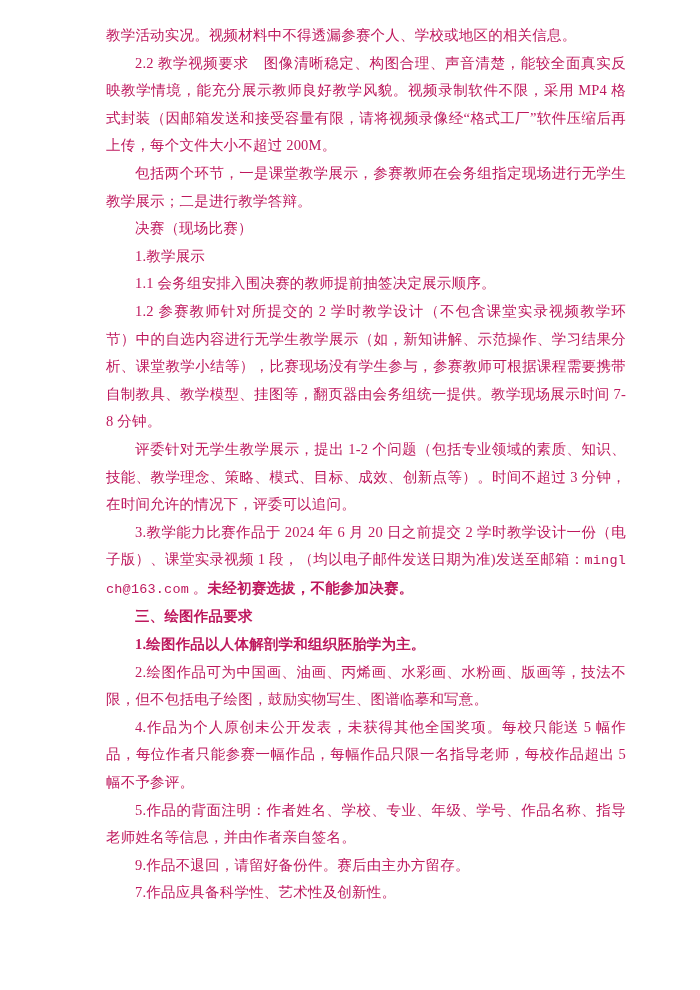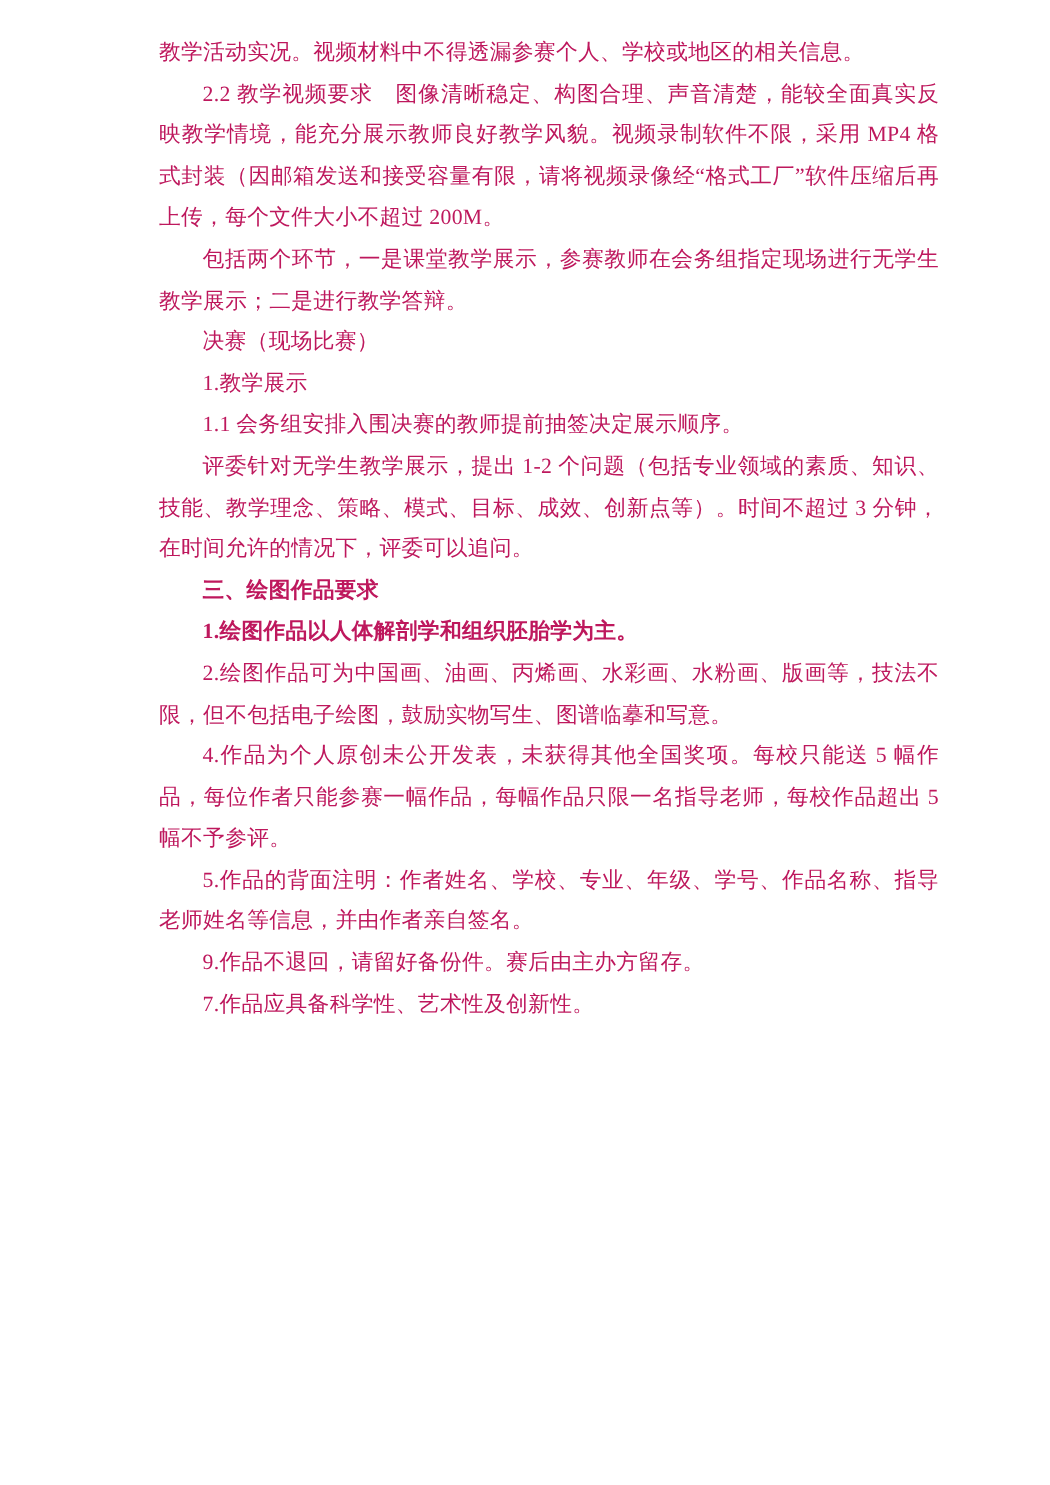--- a/index.html
+++ b/index.html
@@ -52,24 +52,28 @@
   <p class="indent">2.2 教学视频要求　图像清晰稳定、构图合理、声音清楚，能较全面真实反映教学情境，能充分展示教师良好教学风貌。视频录制软件不限，采用 MP4 格式封装（因邮箱发送和接受容量有限，请将视频录像经“格式工厂”软件压缩后再上传，每个文件大小不超过 200M。</p>
 
   <p class="indent">包括两个环节，一是课堂教学展示，参赛教师在会务组指定现场进行无学生教学展示；二是进行教学答辩。</p>
 
   <p class="indent">决赛（现场比赛）</p>
 
   <p class="indent">1.教学展示</p>
 
   <p class="indent">1.1 会务组安排入围决赛的教师提前抽签决定展示顺序。</p>
 
+  <p class="indent">1.2 参赛教师针对所提交的 2 学时教学设计（不包含课堂实录视频教学环节）中的自选内容进行无学生教学展示（如，新知讲解、示范操作、学习结果分析、课堂教学小结等），比赛现场没有学生参与，参赛教师可根据课程需要携带自制教具、教学模型、挂图等，翻页器由会务组统一提供。教学现场展示时间 7-8 分钟。</p>
 
 
   <p class="indent">评委针对无学生教学展示，提出 1-2 个问题（包括专业领域的素质、知识、技能、教学理念、策略、模式、目标、成效、创新点等）。时间不超过 3 分钟，在时间允许的情况下，评委可以追问。</p>
 
+  <p class="indent">
+    <span>3.教学能力比赛作品于 2024 年 6 月 20 日之前提交 2 学时教学设计一份（电子版）、课堂实录视频 1 段，（均以电子邮件发送日期为准)发送至邮箱：</span><span class="email">minglch@163.com</span><span> 。</span><span class="bold">未经初赛选拔，不能参加决赛。</span>
+  </p>
 
   <p class="indent bold">三、绘图作品要求</p>
 
   <p class="indent bold">1.绘图作品以人体解剖学和组织胚胎学为主。</p>
 
   <p class="indent">2.绘图作品可为中国画、油画、丙烯画、水彩画、水粉画、版画等，技法不限，但不包括电子绘图，鼓励实物写生、图谱临摹和写意。</p>
 
 
   <p class="indent">4.作品为个人原创未公开发表，未获得其他全国奖项。每校只能送 5 幅作品，每位作者只能参赛一幅作品，每幅作品只限一名指导老师，每校作品超出 5 幅不予参评。</p>
 

